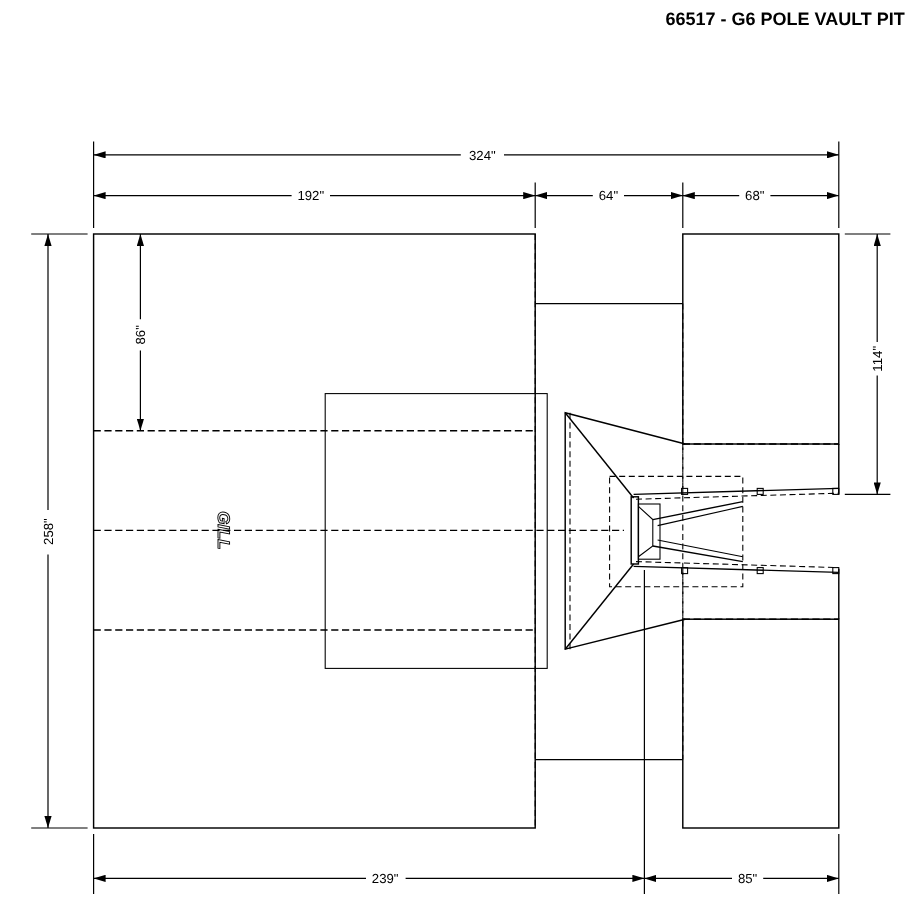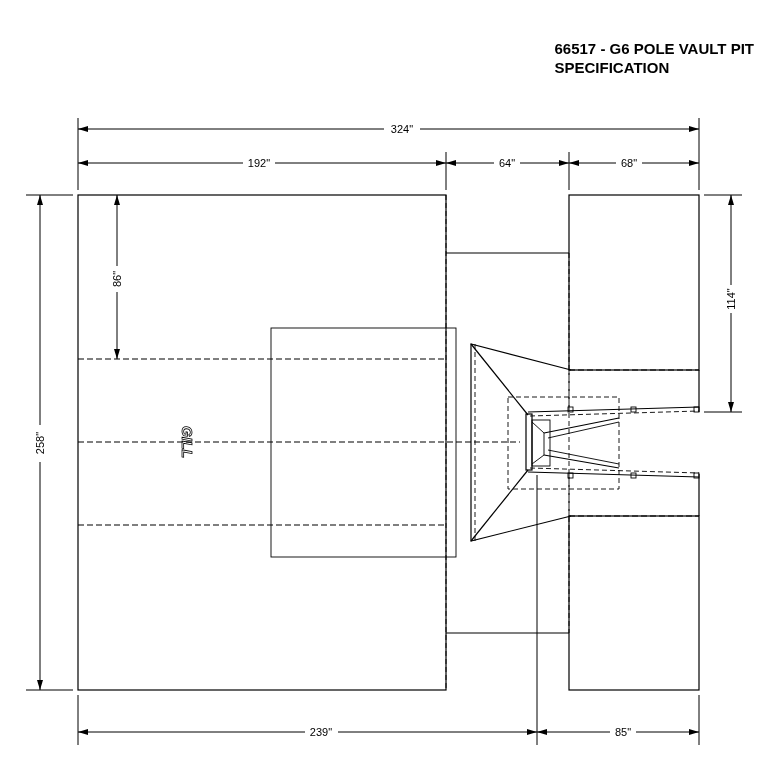--- a/index.html
+++ b/index.html
@@ -1,32 +1,31 @@
 <!DOCTYPE html>
 <html><head>
 <meta charset="utf-8">
 <style>
   html, body { margin: 0; padding: 0; background: #ffffff; }
   body { width: 766px; height: 766px; position: relative; overflow: hidden; font-family: "Liberation Sans", sans-serif; }
-  .title { position: absolute; right: 12px; top: 7px; text-align: left; font-weight: bold; font-size: 15px; line-height: 19px; color: #000; margin-top: 32px; }
+  .title { position: absolute; right: 12px; top: 7px; text-align: center; font-weight: bold; font-size: 15px; line-height: 19px; color: #000; }
   svg { position: absolute; left: 0; top: 0; }
   .ln { stroke: #000; stroke-width: 1.2; fill: none; }
   .thin { stroke: #000; stroke-width: 0.9; fill: none; }
   .dash { stroke: #000; stroke-width: 1.2; fill: none; stroke-dasharray: 6 3; }
   .dashthin { stroke: #000; stroke-width: 0.9; fill: none; stroke-dasharray: 5 3; }
   .dim { stroke: #000; stroke-width: 1; fill: none; }
   .dimtext { font-family: "Liberation Sans", sans-serif; font-size: 11px; fill: #000; }
   .arrow { fill: #000; }
 </style>
 </head>
 <body>
 
 <div class="title">
   <div>66517 - G6 POLE VAULT PIT</div>
-  <div>SPECIFICATION</div>
 </div>
 
 <svg width="766" height="766" viewBox="0 0 766 766">
   <defs>
     <marker id="ah" markerWidth="10" markerHeight="6" refX="10" refY="3" orient="auto-start-reverse" markerUnits="userSpaceOnUse">
       <path d="M0,0 L10,3 L0,6 z" class="arrow"></path>
     </marker>
   </defs>
 
   <g>

